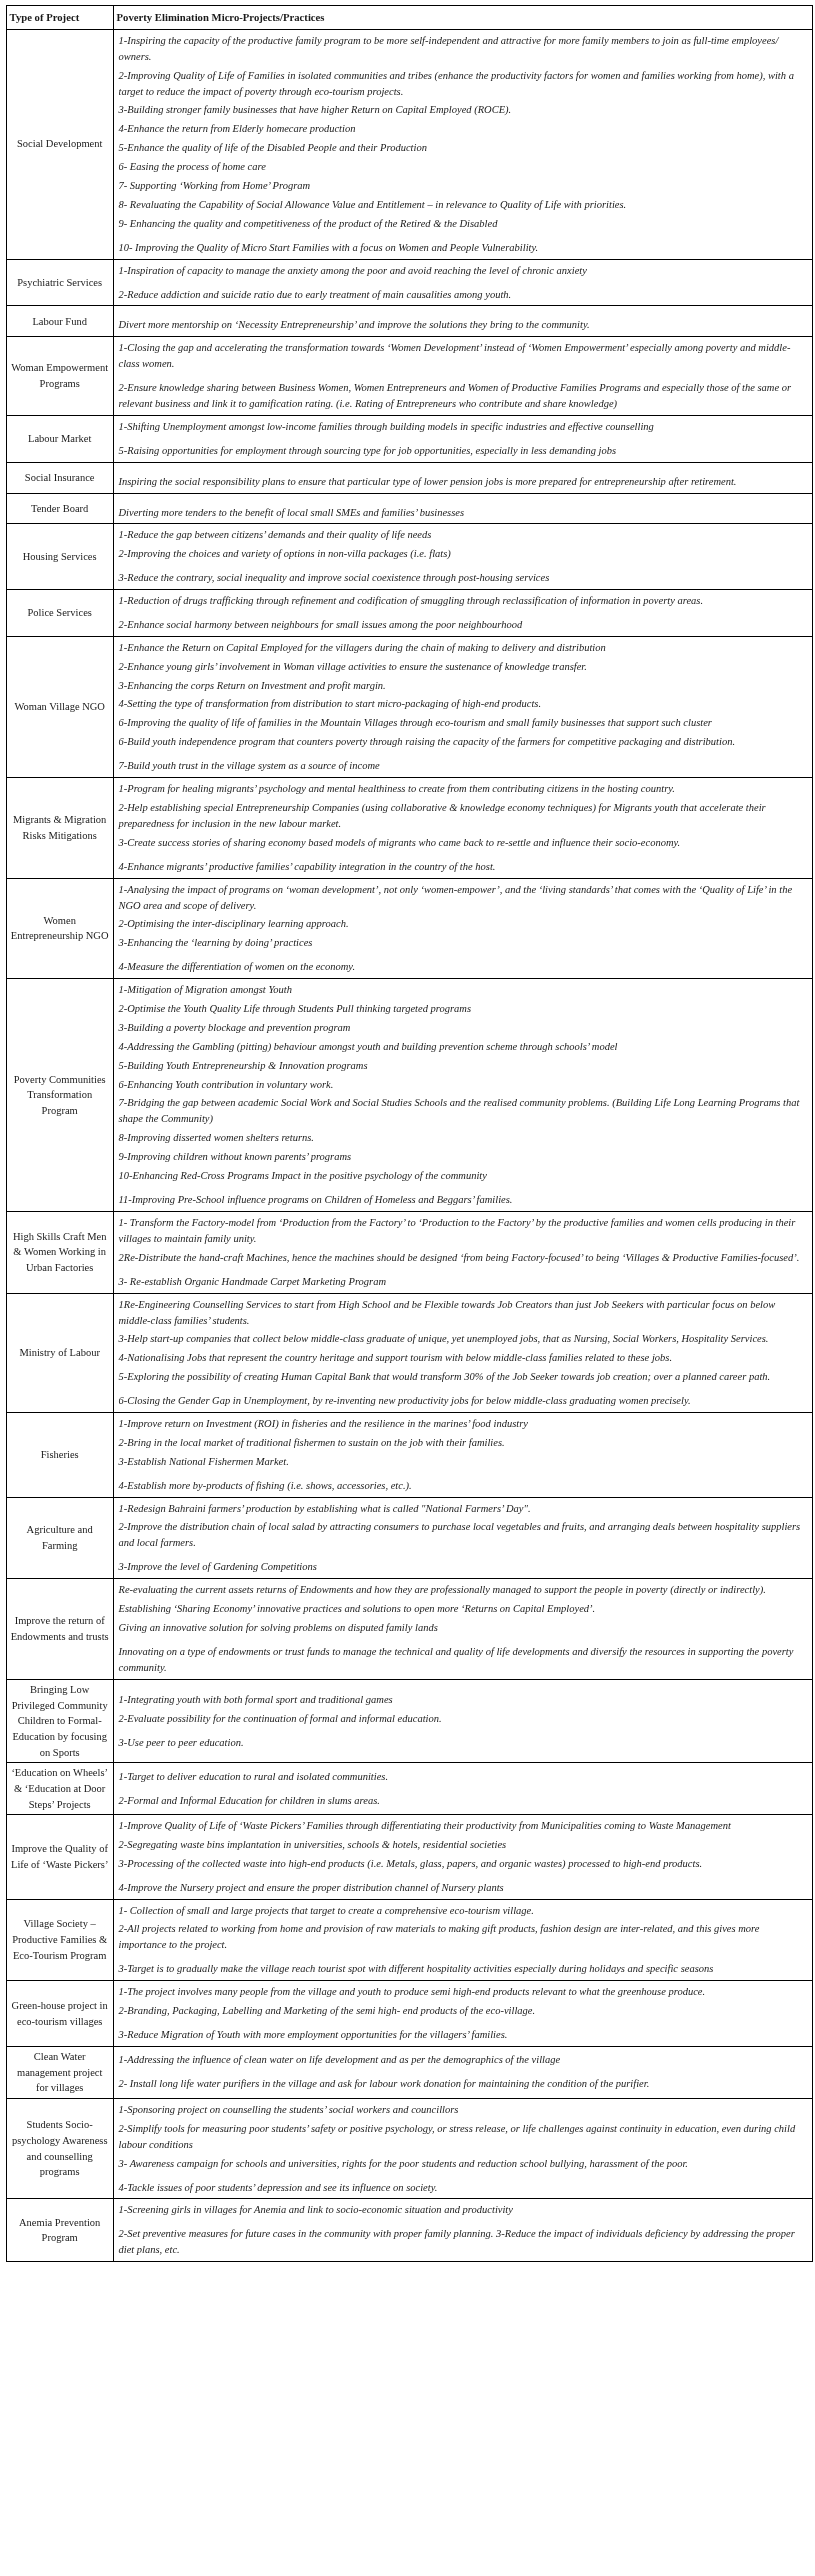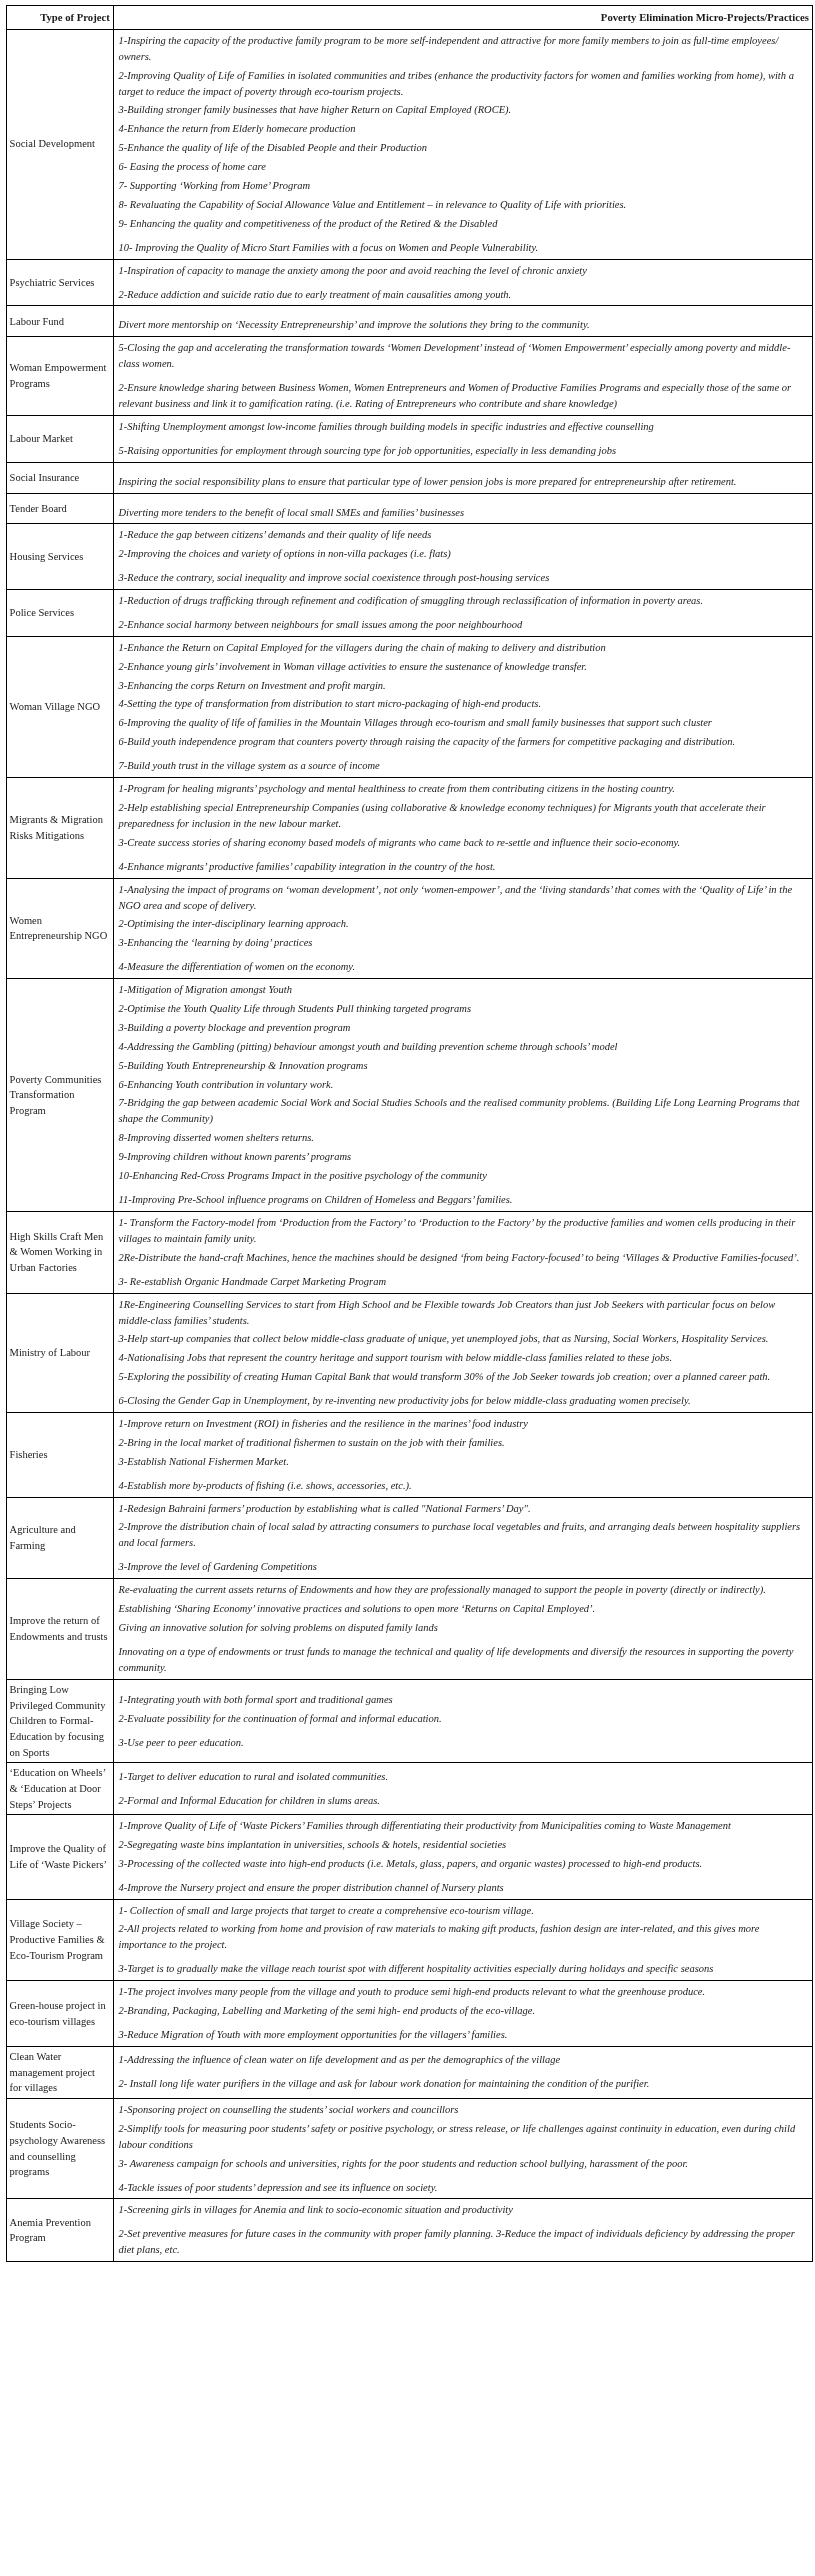--- a/index.html
+++ b/index.html
@@ -1,22 +1,22 @@
 <!DOCTYPE html>
 <html><head>
 <meta charset="utf-8">
 <style>
   html, body { margin: 0; padding: 0; background: #ffffff; }
   body { width: 816px; font-family: "Liberation Serif", "DejaVu Serif", serif; color: #1a1a1a; }
   table.proj { border-collapse: collapse; margin: 4.8px 0 0 5.7px; width: 805px; table-layout: fixed; }
   table.proj th, table.proj td { border: 1px solid #000; }
   col.c1 { width: 107px; }
   col.c2 { width: 699px; }
-  th { font-weight: bold; font-size: 10.7px; height: 23px; padding: 0 2.9px; text-align: right; }
-  td.type { font-size: 10.5px; text-align: left; vertical-align: middle; padding: 1.9px 2.9px; line-height: 15.7px; }
+  th { font-weight: bold; font-size: 10.7px; height: 23px; padding: 0 2.9px; text-align: left; }
+  td.type { font-size: 10.5px; text-align: center; vertical-align: middle; padding: 1.9px 2.9px; line-height: 15.7px; }
   td.items { font-size: 10.5px; padding: 2.9px 3.8px 2.9px 4.8px; vertical-align: middle; line-height: 16px; font-style: italic; }
   td.items p { margin: 0 0 2.9px 0; }
   td.items p:last-child { margin-bottom: 0; margin-top: 8px; }
 </style>
 </head>
 <body>
 
 <table class="proj">
   <colgroup>
       <col class="c1">
@@ -53,21 +53,21 @@
       </tr>
       <tr>
         <td class="type">Labour Fund</td>
         <td class="items">
           <p>Divert more mentorship on ‘Necessity Entrepreneurship’ and improve the solutions they bring to the community.</p>
         </td>
       </tr>
       <tr>
         <td class="type">Woman Empowerment Programs</td>
         <td class="items">
-          <p>5-Closing the gap and accelerating the transformation towards ‘Women Development’ instead of ‘Women Empowerment’ especially among poverty and middle-class women.</p>
+          <p>1-Closing the gap and accelerating the transformation towards ‘Women Development’ instead of ‘Women Empowerment’ especially among poverty and middle-class women.</p>
           <p>2-Ensure knowledge sharing between Business Women, Women Entrepreneurs and Women of Productive Families Programs and especially those of the same or relevant business and link it to gamification rating. (i.e. Rating of Entrepreneurs who contribute and share knowledge)</p>
         </td>
       </tr>
       <tr>
         <td class="type">Labour Market</td>
         <td class="items">
           <p>1-Shifting Unemployment amongst low-income families through building models in specific industries and effective counselling</p>
           <p>5-Raising opportunities for employment through sourcing type for job opportunities, especially in less demanding jobs</p>
         </td>
       </tr>

